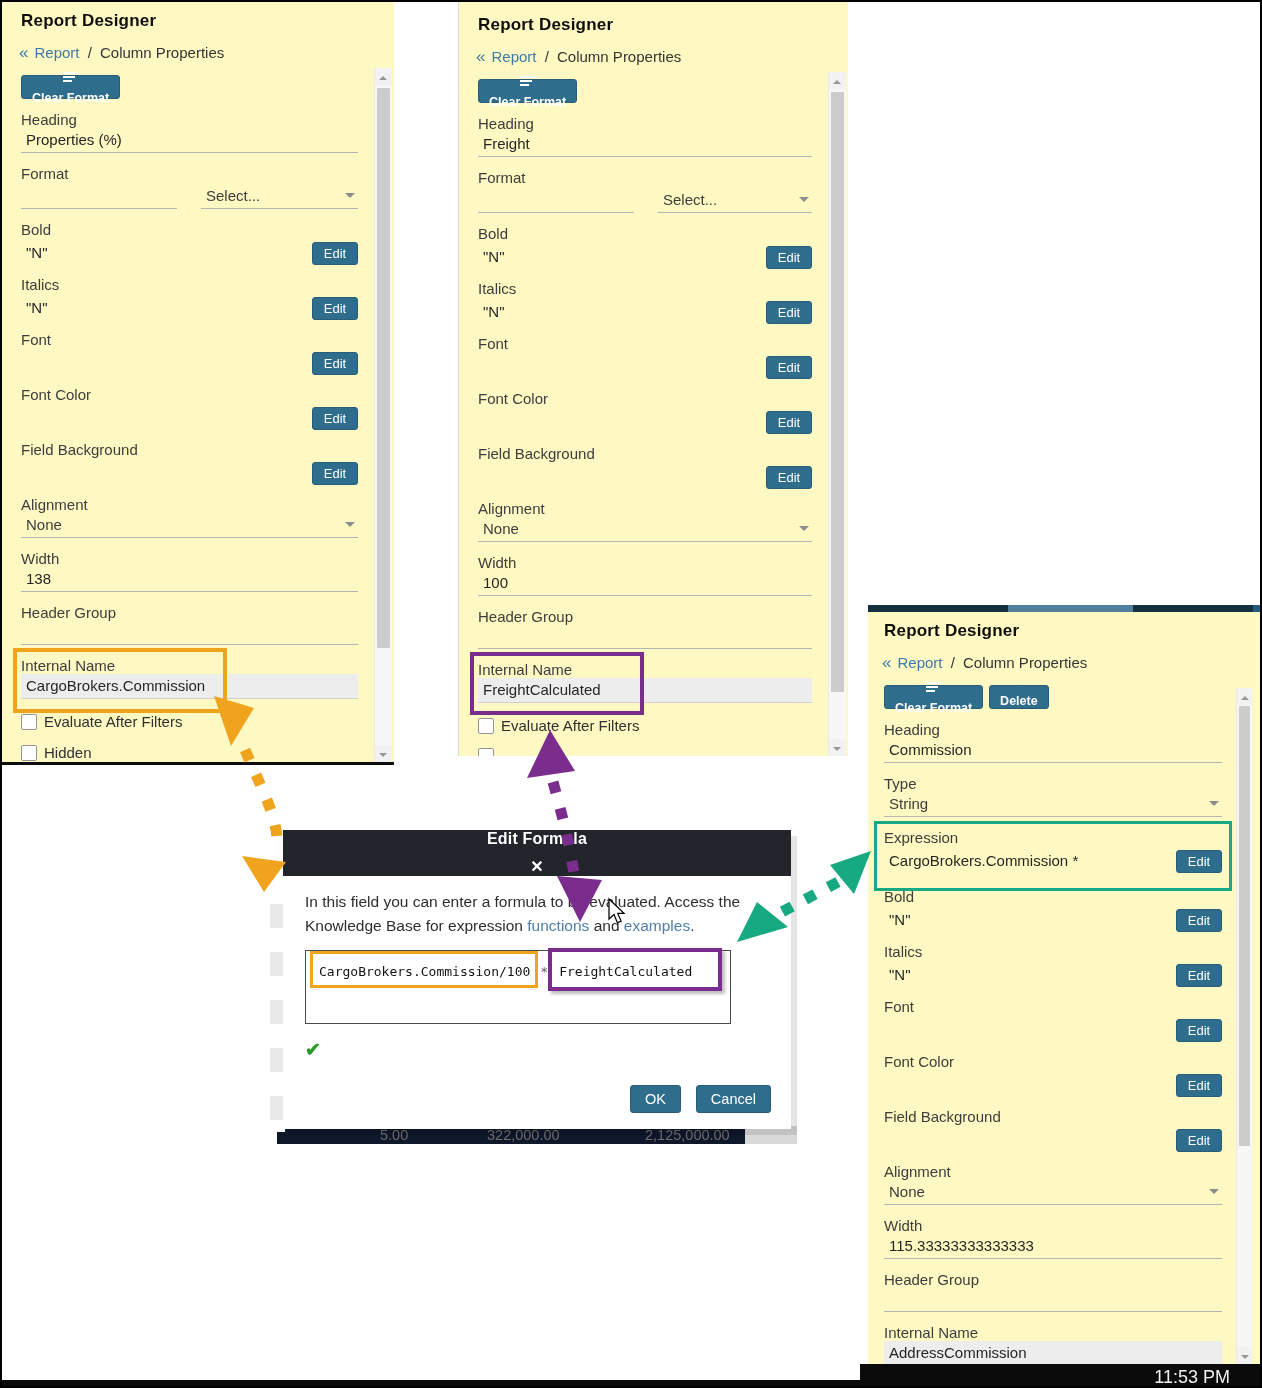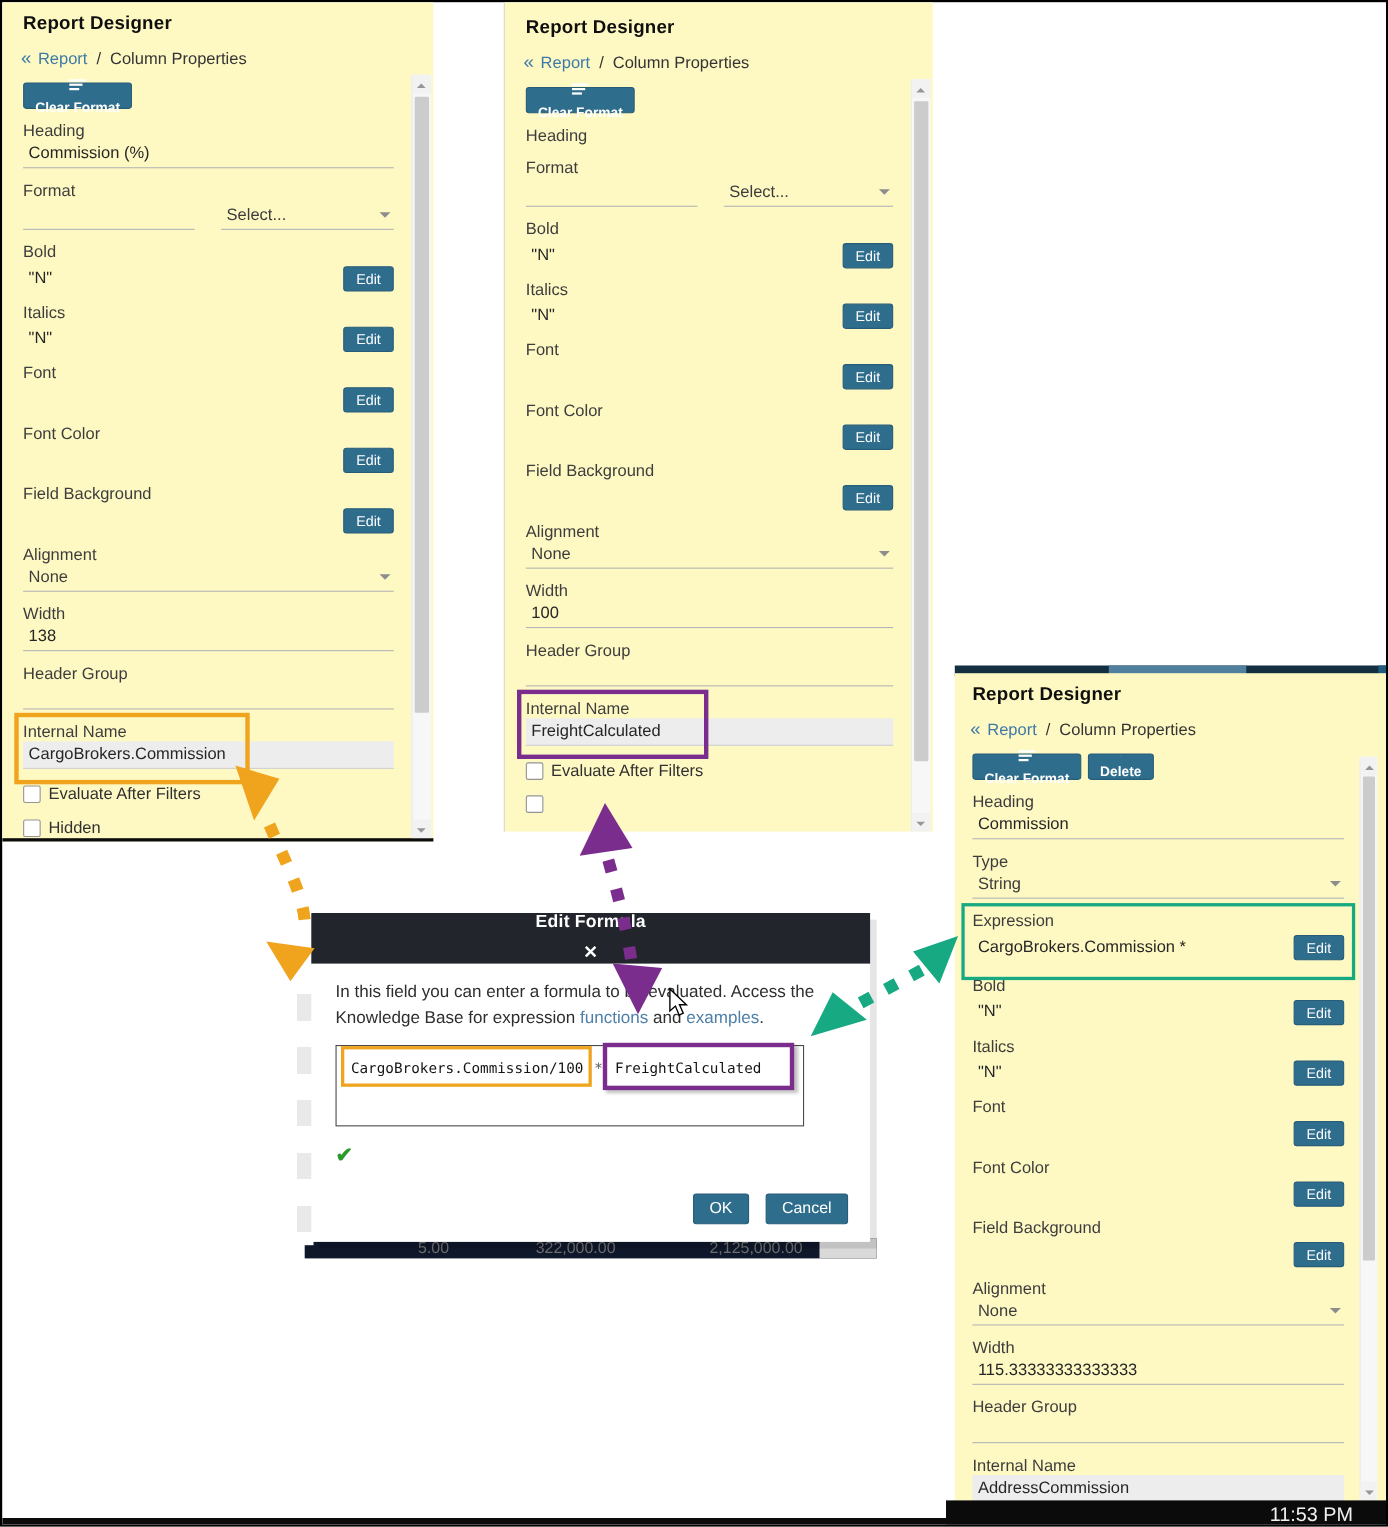--- a/index.html
+++ b/index.html
@@ -125,21 +125,21 @@
     <button class="btn btn-bar">
       <span class="icon-lines">
           <i></i>
           <i></i>
           <i></i>
         </span>
       <span>Clear Format</span>
     </button>
     <div class="fields">
       <div class="f-label">Heading</div>
-      <div class="f-value">Commission (%)</div>
+      <div class="f-value">Properties (%)</div>
 
       <div class="f-label">Format</div>
       <div class="format-row">
         <div class="format-input"></div>
         <div class="f-select">
           <span>Select...</span>
           <span class="caret"></span>
         </div>
       </div>
 
@@ -216,20 +216,21 @@
     <button class="btn btn-bar">
       <span class="icon-lines">
           <i></i>
           <i></i>
           <i></i>
         </span>
       <span>Clear Format</span>
     </button>
     <div class="fields">
       <div class="f-label">Heading</div>
+      <div class="f-value">Freight</div>
 
       <div class="f-label">Format</div>
       <div class="format-row">
         <div class="format-input"></div>
         <div class="f-select">
           <span>Select...</span>
           <span class="caret"></span>
         </div>
       </div>
 

